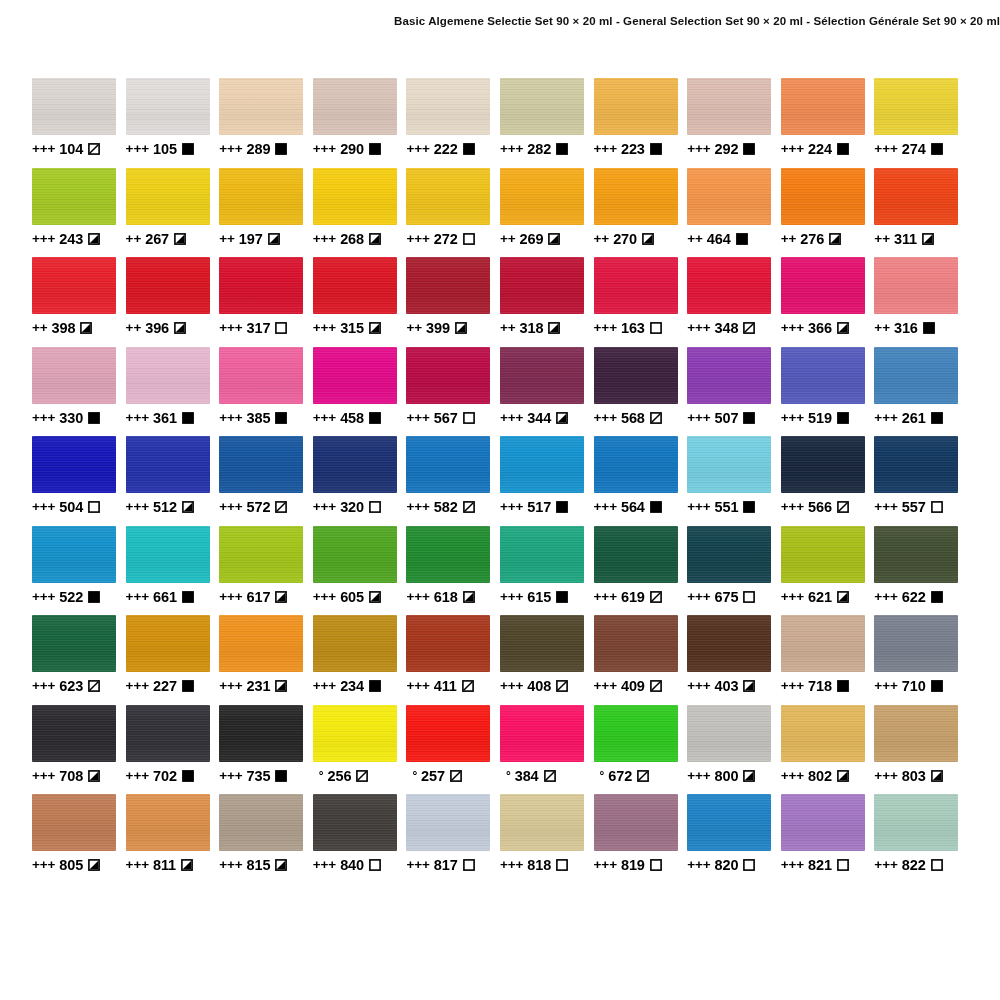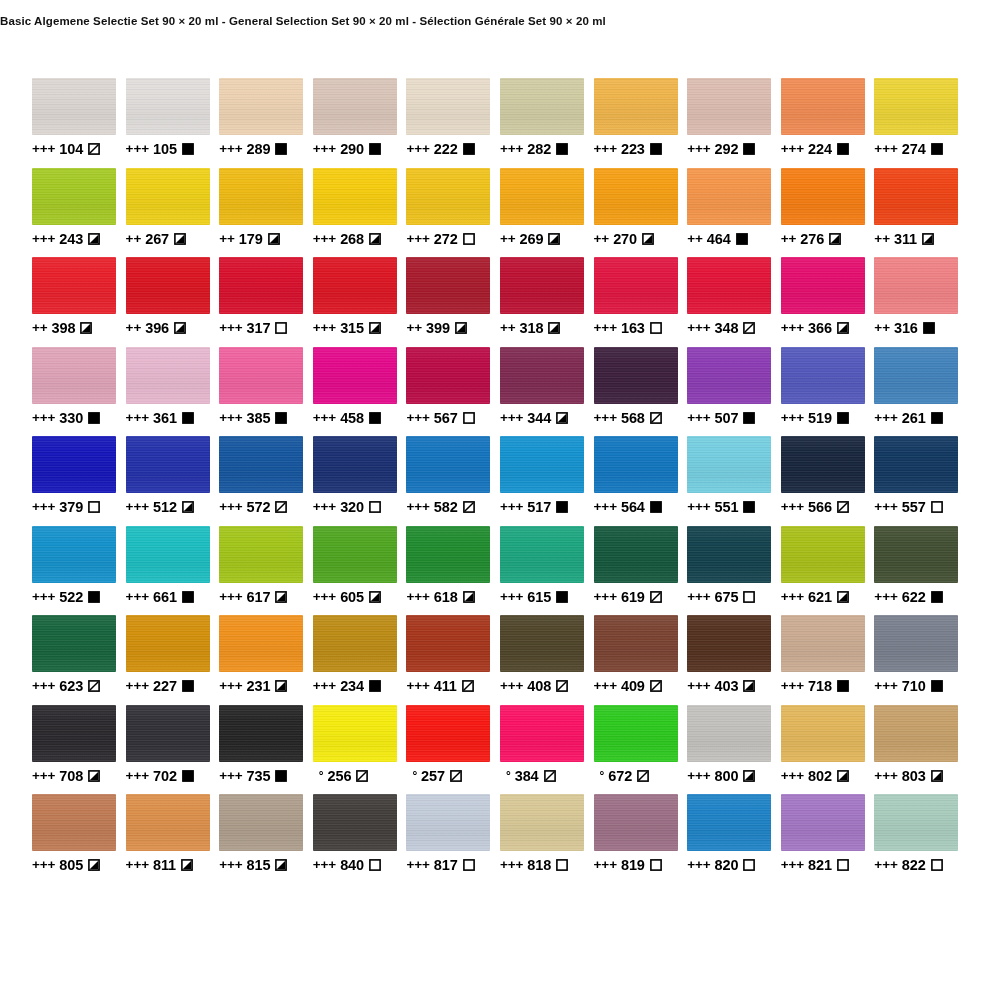--- a/index.html
+++ b/index.html
@@ -16,21 +16,21 @@
   }
   #chart-root {
     width: 1000px;
     height: 1000px;
     position: relative;
     box-sizing: border-box;
   }
   .header {
     width: 1000px;
     padding-top: 12px;
-    text-align: left;
+    text-align: right;
   }
   .header-line {
     font-size: 11.5px;
     font-weight: bold;
     letter-spacing: 0.1px;
     line-height: 19px;
     color: #111111;
     white-space: nowrap;
   }
   .grid {
@@ -310,21 +310,21 @@
           </span>
         </div>
       </div>
       <div class="cell">
         <div class="swatch" style="background: rgb(238, 186, 18);">
           <div class="strokes"></div>
           <div class="sheen"></div>
         </div>
         <div class="label">
           <span class="lf">++</span>
-          <span class="code">179</span>
+          <span class="code">197</span>
           <span class="op">
             <svg width="12" height="12" viewBox="0 0 12 12">
               <rect x="0.9" y="0.9" width="10.2" height="10.2" fill="#ffffff" stroke="#000000" stroke-width="1.6"></rect>
               <polygon points="1.7,10.3 10.3,1.7 10.3,10.3" fill="#000000"></polygon>
             </svg>
           </span>
         </div>
       </div>
       <div class="cell">
         <div class="swatch" style="background: rgb(246, 204, 13);">
@@ -745,21 +745,21 @@
           </span>
         </div>
       </div>
       <div class="cell">
         <div class="swatch" style="background: rgb(20, 21, 185);">
           <div class="strokes"></div>
           <div class="sheen"></div>
         </div>
         <div class="label">
           <span class="lf">+++</span>
-          <span class="code">379</span>
+          <span class="code">504</span>
           <span class="op">
             <svg width="12" height="12" viewBox="0 0 12 12">
               <rect x="0.9" y="0.9" width="10.2" height="10.2" fill="#ffffff" stroke="#000000" stroke-width="1.6"></rect>
             </svg>
           </span>
         </div>
       </div>
       <div class="cell">
         <div class="swatch" style="background: rgb(34, 48, 169);">
           <div class="strokes"></div>

